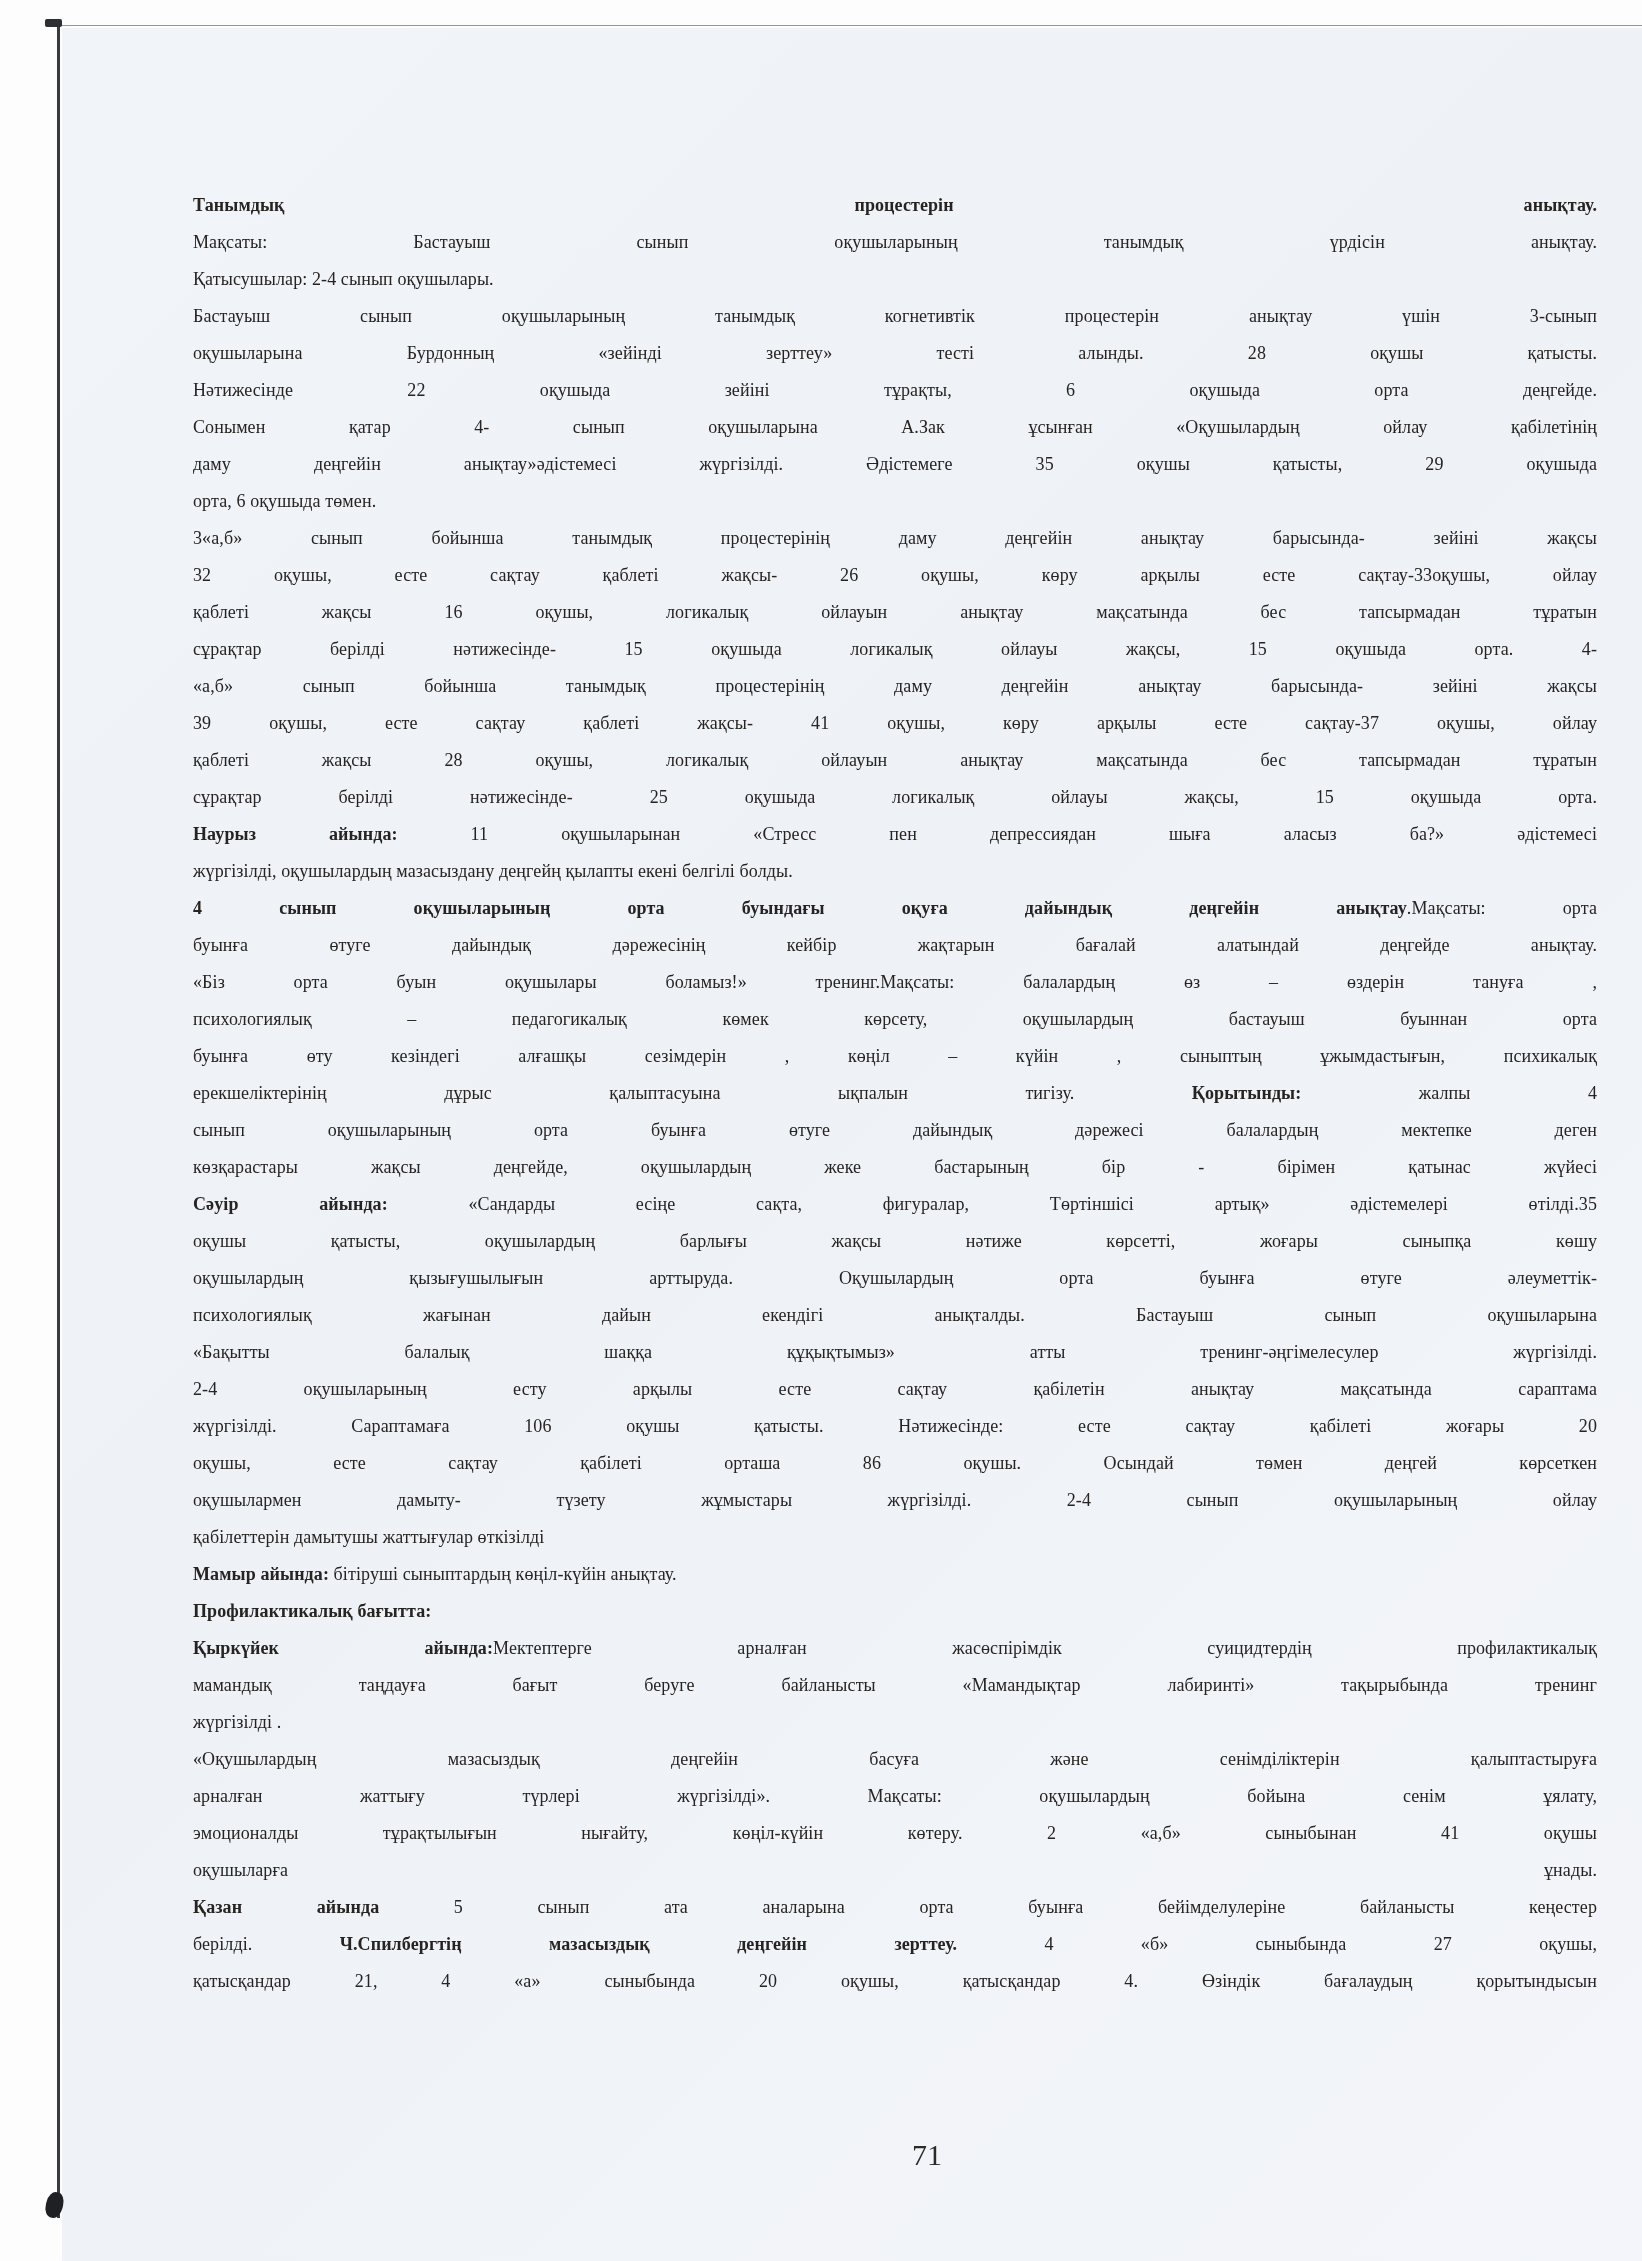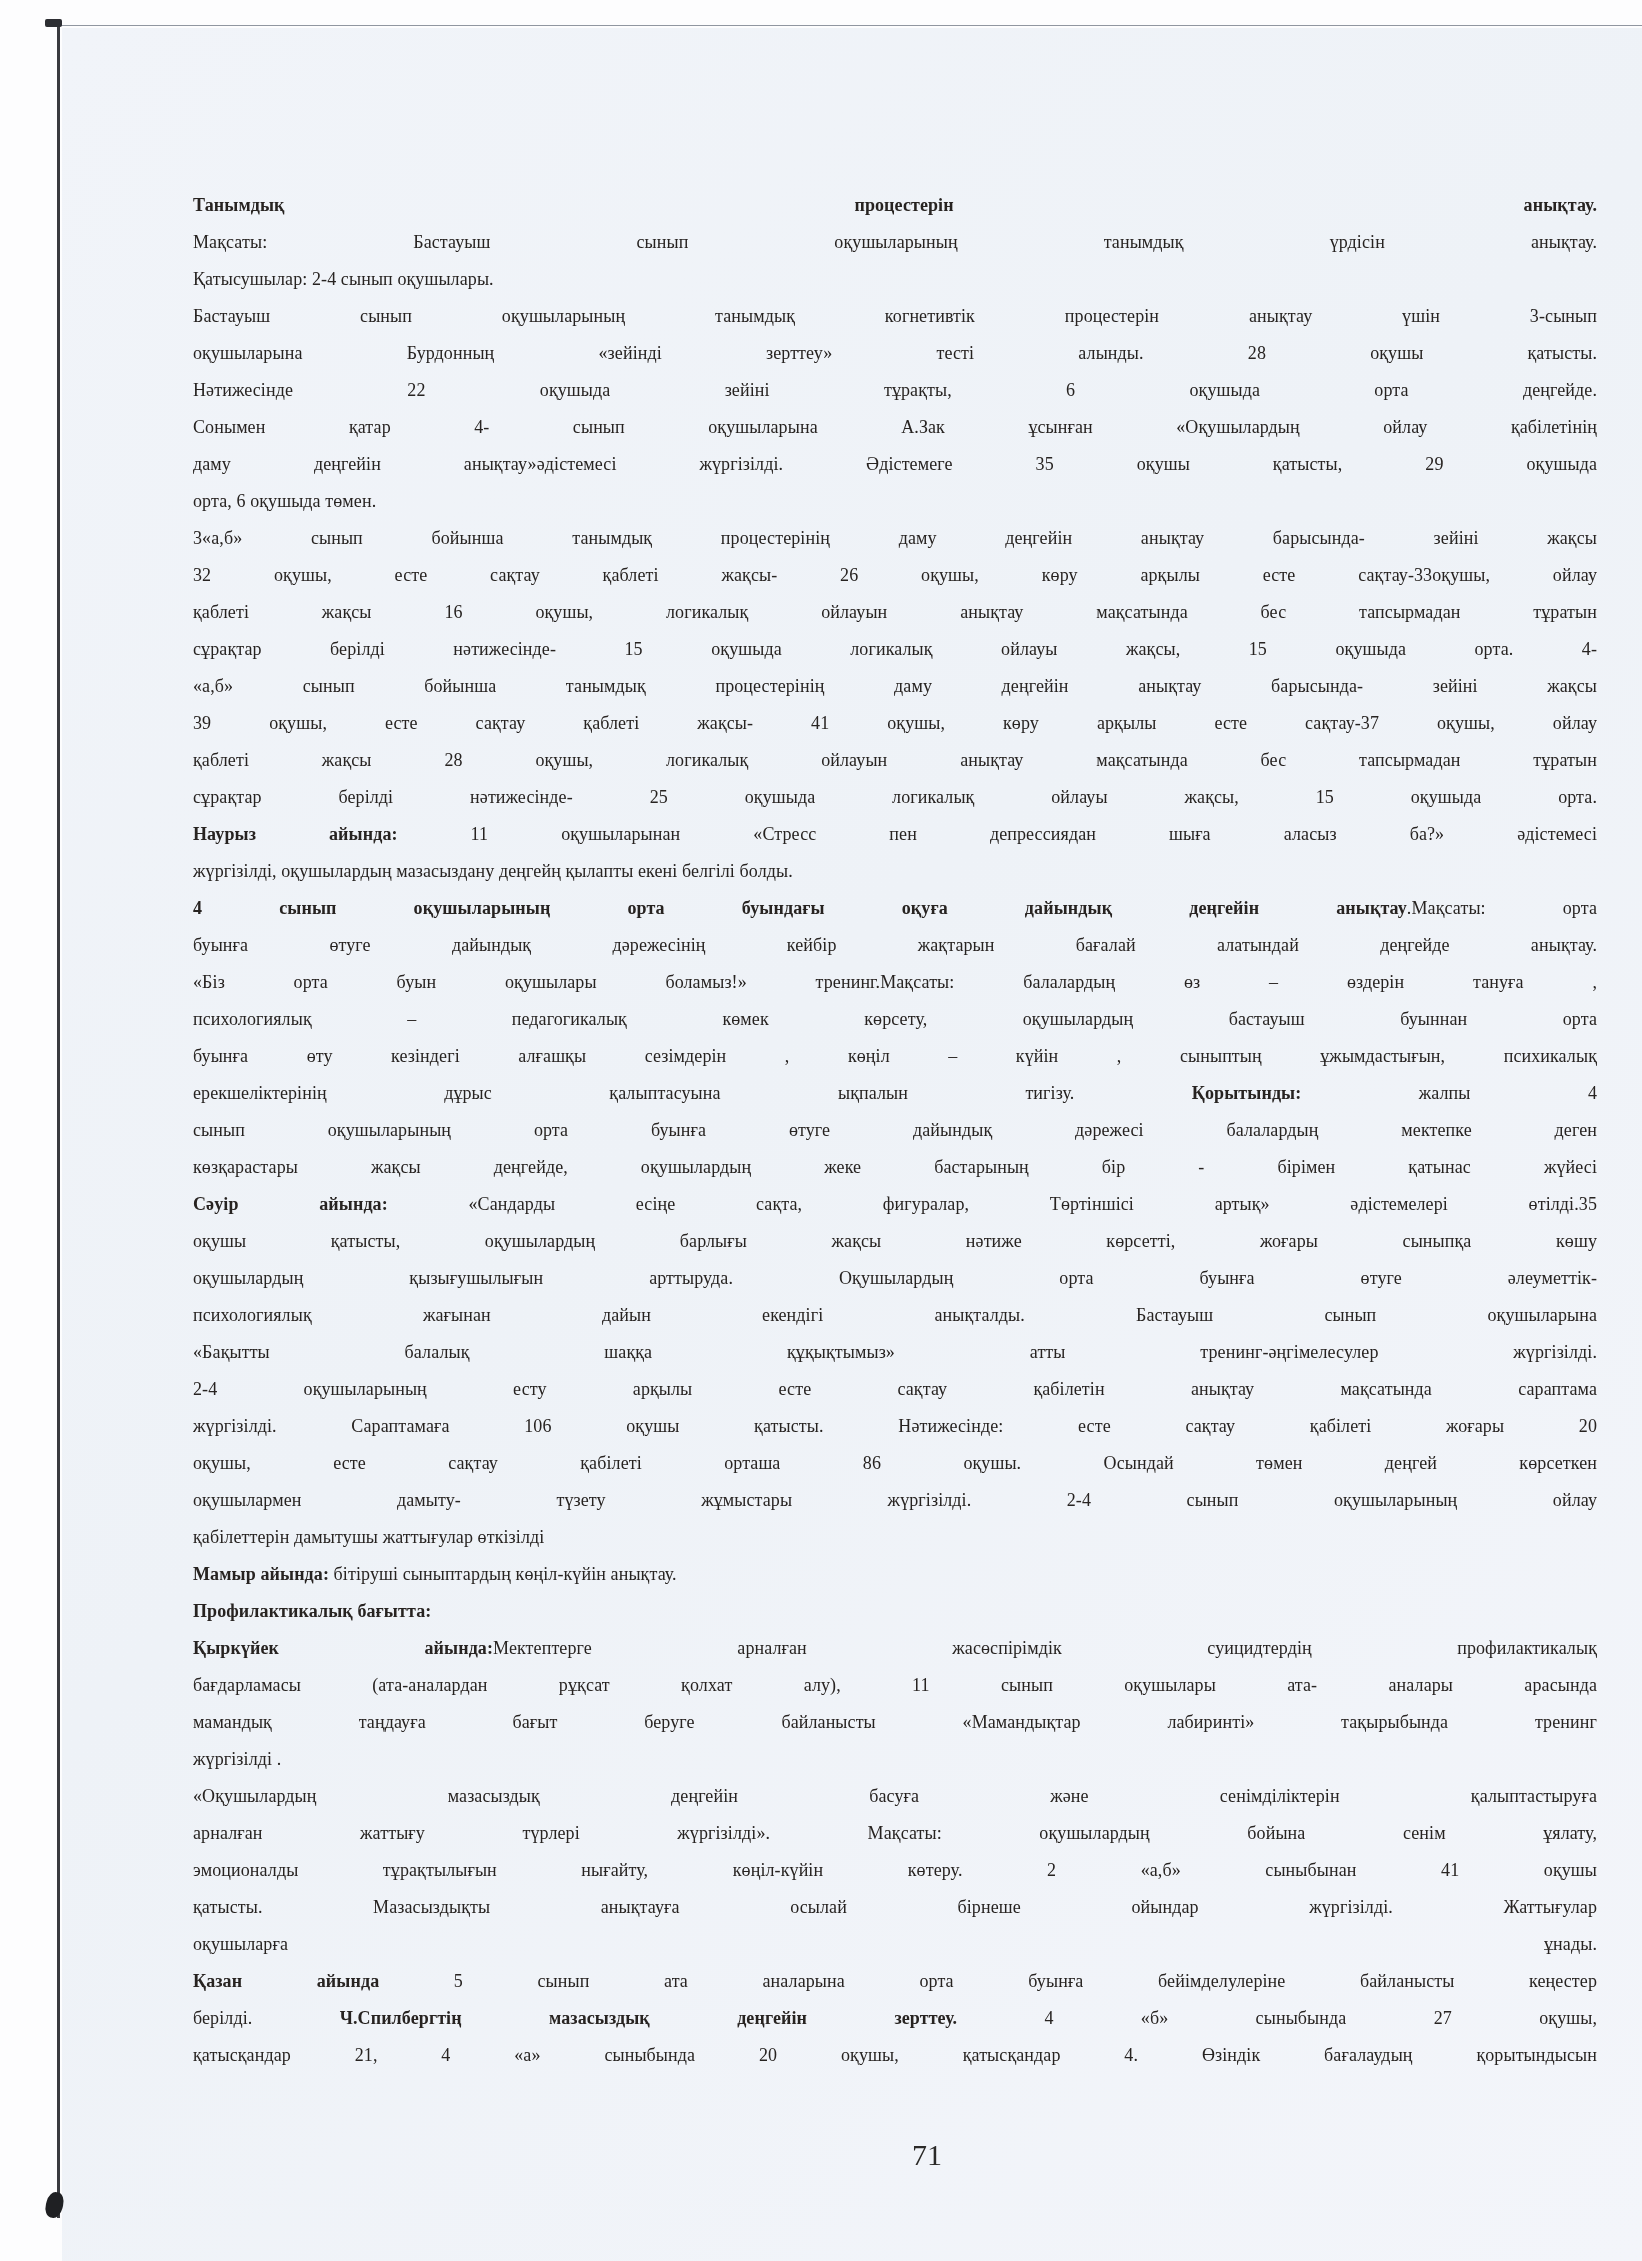--- a/index.html
+++ b/index.html
@@ -87,27 +87,25 @@
     <div class="line j"><span>психологиялық жағынан дайын екендігі анықталды. Бастауыш сынып оқушыларына</span></div>
     <div class="line j"><span>«Бақытты балалық шаққа құқықтымыз» атты тренинг-әңгімелесулер жүргізілді.</span></div>
     <div class="line j"><span>2-4 оқушыларының есту арқылы есте сақтау қабілетін анықтау мақсатында сараптама</span></div>
     <div class="line j"><span>жүргізілді. Сараптамаға 106 оқушы қатысты. Нәтижесінде: есте сақтау қабілеті жоғары 20</span></div>
     <div class="line j"><span>оқушы, есте сақтау қабілеті орташа 86 оқушы. Осындай төмен деңгей көрсеткен</span></div>
     <div class="line j"><span>оқушылармен дамыту- түзету жұмыстары жүргізілді. 2-4 сынып оқушыларының ойлау</span></div>
     <div class="line l"><span>қабілеттерін дамытушы жаттығулар өткізілді</span></div>
     <div class="line l"><span style="font-weight: 700;">Мамыр айында:</span><span> бітіруші сыныптардың көңіл-күйін анықтау.</span></div>
     <div class="line l"><span style="font-weight: 700;  margin-top: 40px;">Профилактикалық бағытта:</span></div>
     <div class="line j"><span style="font-weight: 700;">Қыркүйек айында:</span><span>Мектептерге арналған жасөспірімдік суицидтердің профилактикалық</span></div>
-    <div class="line j"><span>бағдарламасы (ата-аналардан рұқсат қолхат алу), 11 сынып оқушылары ата- аналары арасында</span></div>
     <div class="line j"><span>мамандық таңдауға бағыт беруге байланысты «Мамандықтар лабиринті» тақырыбында тренинг</span></div>
     <div class="line l"><span>жүргізілді .</span></div>
     <div class="line j"><span>«Оқушылардың мазасыздық деңгейін басуға және сенімділіктерін қалыптастыруға</span></div>
     <div class="line j"><span>арналған жаттығу түрлері жүргізілді». Мақсаты: оқушылардың бойына сенім ұялату,</span></div>
     <div class="line j"><span>эмоционалды тұрақтылығын нығайту, көңіл-күйін көтеру. 2 «а,б» сыныбынан 41 оқушы</span></div>
-    <div class="line j"><span>қатысты. Мазасыздықты анықтауға осылай бірнеше ойындар жүргізілді. Жаттығулар</span></div>
     <div class="line j"><span>оқушыларға ұнады.</span></div>
     <div class="line j"><span style="font-weight: 700;">Қазан айында</span><span> 5 сынып ата аналарына орта буынға бейімделулеріне байланысты кеңестер</span></div>
     <div class="line j"><span>берілді. </span><span style="font-weight: 700;">Ч.Спилбергтің мазасыздық деңгейін зерттеу.</span><span> 4 «б» сыныбында 27 оқушы,</span></div>
     <div class="line j"><span>қатысқандар 21, 4 «а» сыныбында 20 оқушы, қатысқандар 4. Өзіндік бағалаудың қорытындысын</span></div>
   </div>
 
 <div class="pagenum">71</div>
 
 
 </body></html>

